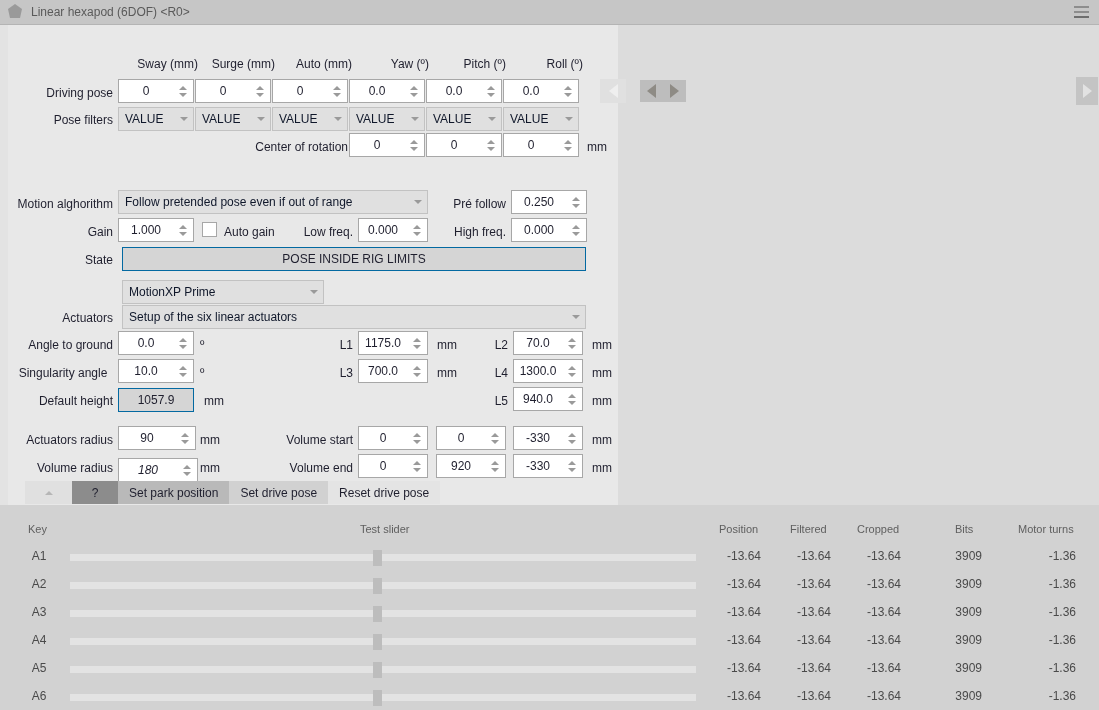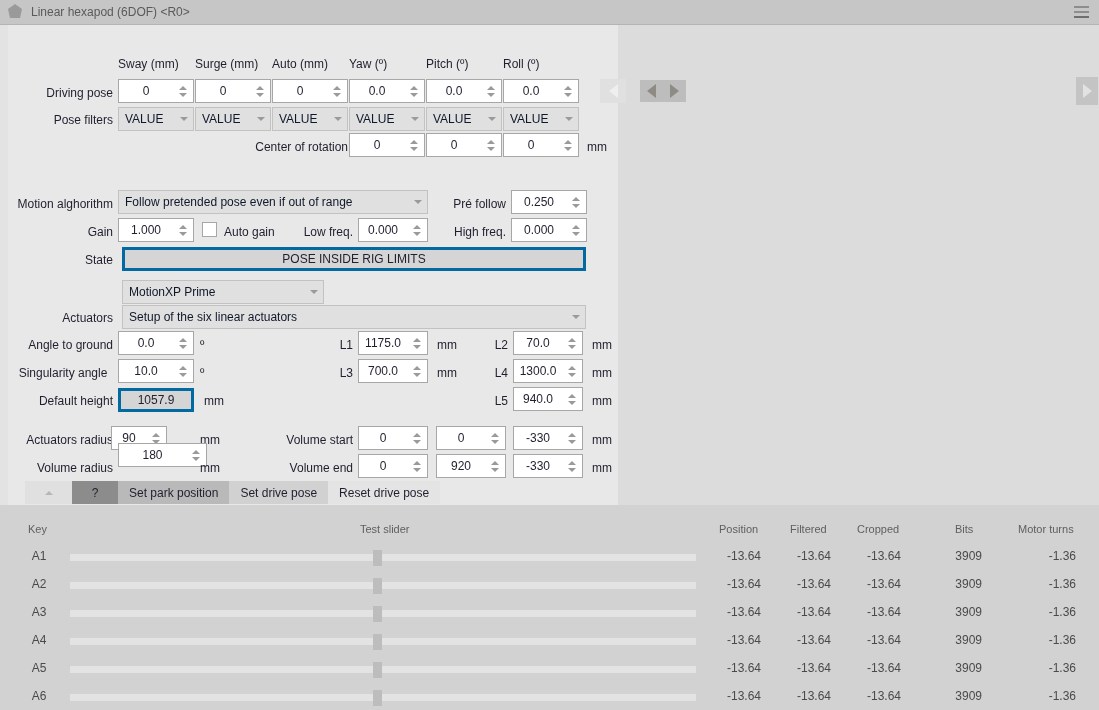--- a/index.html
+++ b/index.html
@@ -54,21 +54,21 @@
   }
 
   
   .lbl {
     position: absolute;
     font-size: 12px; color: #1f1f2e;
     white-space: nowrap;
     line-height: 14px;
   }
   .lbl.r { text-align: right; }
-  .lbl.c { text-align: left; }
+  .lbl.c { text-align: right; }
   .unit { position:absolute; font-size:12px; color:#1f1f2e; }
 
   .spin {
     position: absolute;
     height: 24px;
     background: #ffffff;
     border: 1px solid #a7a7a7;
     box-sizing: border-box;
     display: flex; align-items: stretch;
   }
@@ -103,21 +103,21 @@
     flex: 1; padding-left: 6px; font-size: 12px; color: #0f172a;
     white-space: nowrap; overflow: hidden;
   }
   .combo .carrow {
     width: 18px; display: flex; align-items: center; justify-content: center;
   }
   .carrow .tri-dn { border-top-color: #9a9a9a; }
 
   .readonly {
     position: absolute; height: 24px;
-    background: #d5d5d5; border: 3px solid #0369a1;
+    background: #d5d5d5; border: 1px solid #0369a1;
     box-sizing: border-box;
     display: flex; align-items: center; justify-content: center;
     font-size: 12px; color: #1f1f2e;
   }
 
   .checkbox {
     position: absolute;
     width: 15px; height: 15px;
     background: #ffffff; border: 1px solid #a7a7a7;
     box-sizing: border-box;
@@ -455,21 +455,21 @@
     <div class="spin" style="left:505px; top:362px; width:70px;">
       <span class="val">940.0</span>
       <span class="arrows">
           <span class="tri-up"></span>
           <span class="tri-dn"></span>
         </span>
     </div>
     <div class="unit" style="left:584px; top:369px;">mm</div>
 
     <div class="lbl r" style="left:5px; top:408px; width:100px;">Actuators radius</div>
-    <div class="spin" style="left:103px; top:401px; width:56px;">
+    <div class="spin" style="left:110px; top:401px; width:78px;">
       <span class="val">90</span>
       <span class="arrows">
           <span class="tri-up"></span>
           <span class="tri-dn"></span>
         </span>
     </div>
     <div class="unit" style="left:192px; top:408px;">mm</div>
     <div class="lbl r" style="left:252px; top:408px; width:93px;">Volume start</div>
     <div class="spin" style="left:350px; top:401px; width:70px;">
       <span class="val">0</span>
@@ -488,21 +488,21 @@
     <div class="spin" style="left:505px; top:401px; width:70px;">
       <span class="val">-330</span>
       <span class="arrows">
           <span class="tri-up"></span>
           <span class="tri-dn"></span>
         </span>
     </div>
     <div class="unit" style="left:584px; top:408px;">mm</div>
 
     <div class="lbl r" style="left:5px; top:436px; width:100px;">Volume radius</div>
-    <div class="spin" style="left:110px; top:418px; width:89px;">
+    <div class="spin" style="left:110px; top:433px; width:80px;font-style:italic;">
       <span class="val">180</span>
       <span class="arrows">
           <span class="tri-up"></span>
           <span class="tri-dn"></span>
         </span>
     </div>
     <div class="unit" style="left:192px; top:436px;">mm</div>
     <div class="lbl r" style="left:252px; top:436px; width:93px;">Volume end</div>
     <div class="spin" style="left:350px; top:429px; width:70px;">
       <span class="val">0</span>

